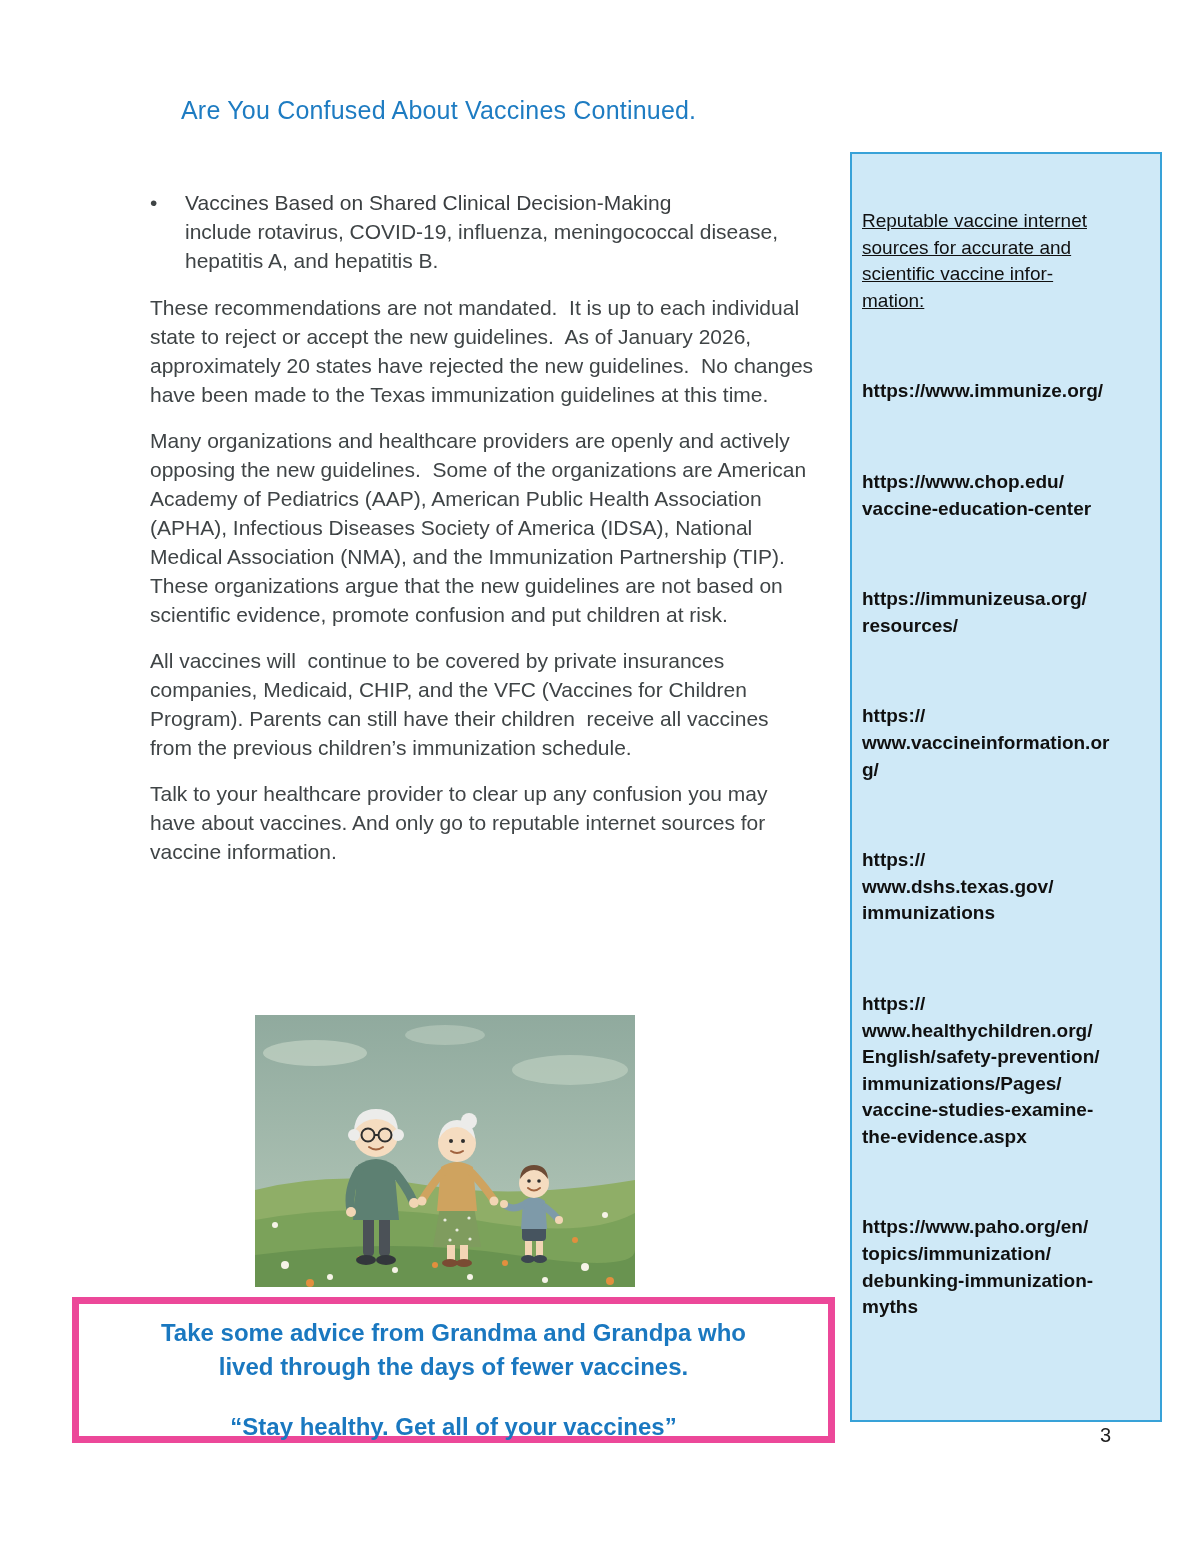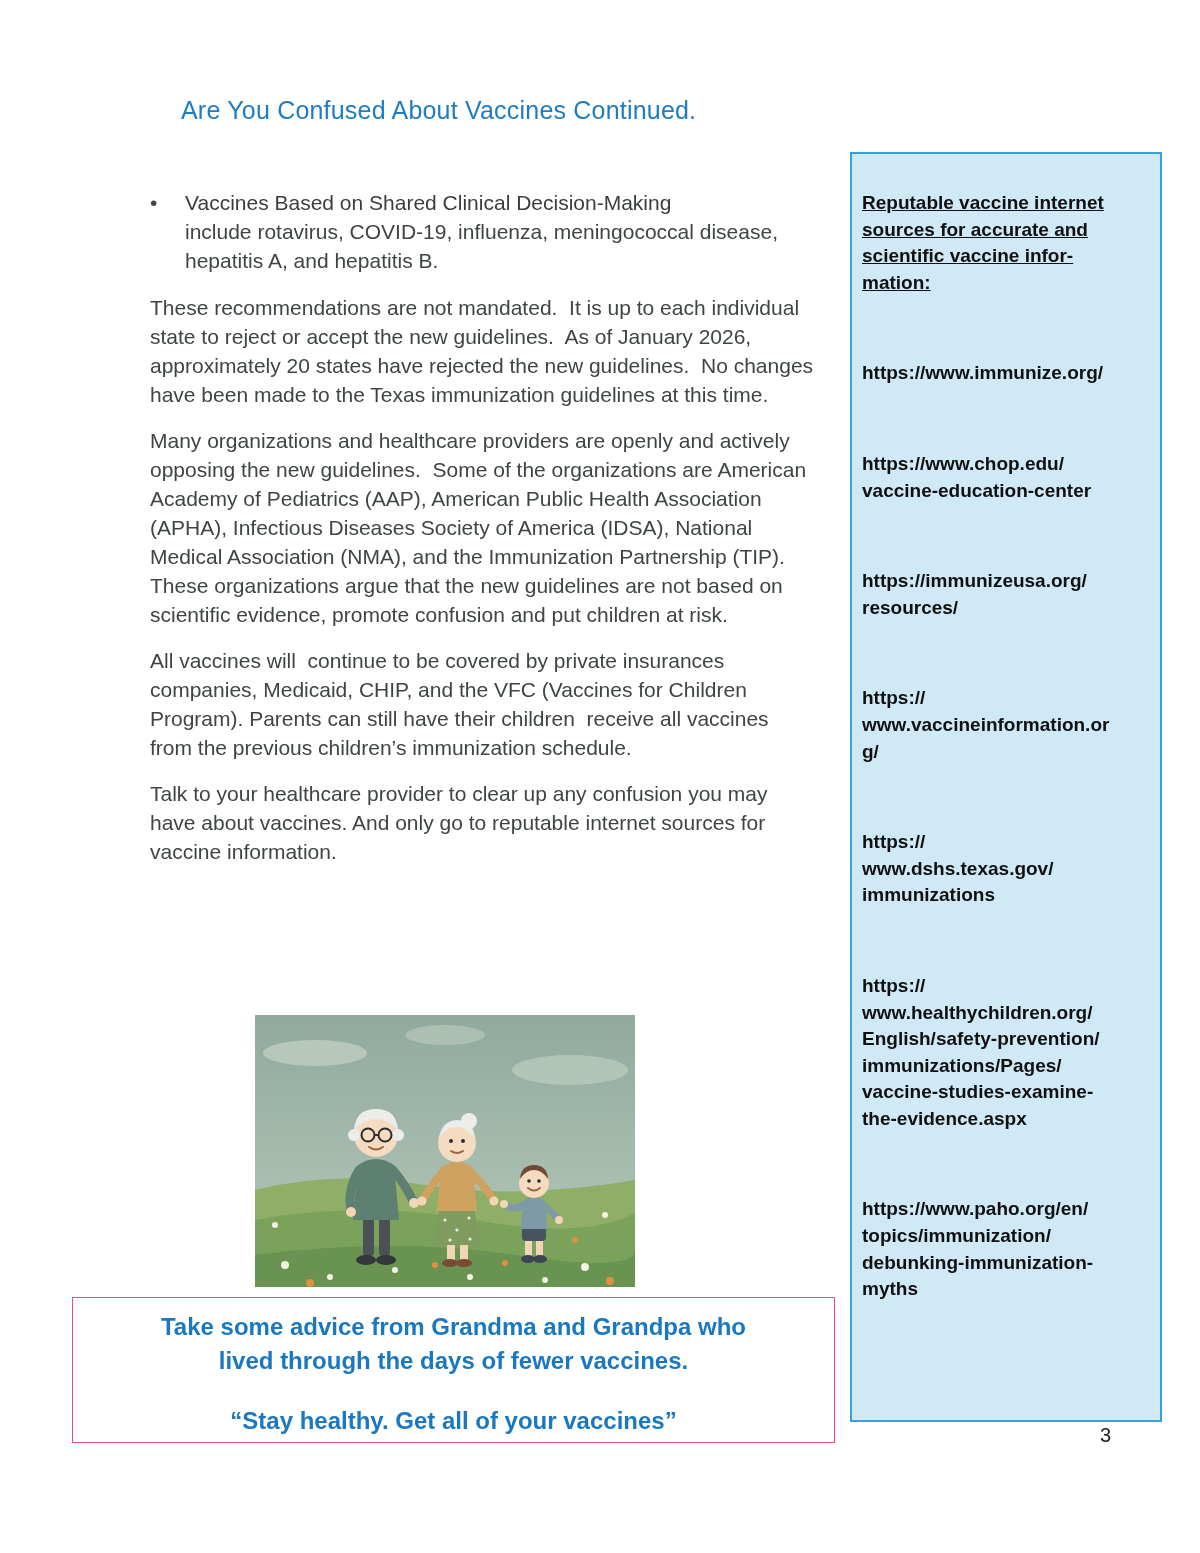--- a/index.html
+++ b/index.html
@@ -22,34 +22,34 @@
   .bullet-text { flex: 1; }
   .bullet-title { font-weight: normal; color: #3a3e40; }
   p.body-par { margin-bottom: 17px; white-space: pre-wrap; }
   .illustration {
     position: absolute; left: 255px; top: 1015px; width: 380px; height: 272px;
     overflow: hidden;
   }
   .illustration svg { display: block; }
   .advice-box {
     position: absolute; left: 72px; top: 1297px; width: 763px; height: 146px;
-    border: 1px solid #ec4899; background: #ffffff;
+    border: 7px solid #ec4899; background: #ffffff;
     text-align: center; color: #1a78c0; font-weight: bold;
     font-size: 24px; line-height: 34px; padding-top: 12px;
   }
   .advice-message { white-space: pre-line; }
   .advice-quote { margin-top: 26px; }
   .sidebar {
     position: absolute; left: 850px; top: 152px; width: 312px; height: 1270px;
     background: #cfe9f7; border: 2px solid #38a2d8;
     padding: 36px 10px 0 10px; color: #101010;
   }
   .sidebar-heading {
-    font-weight: bold; font-size: 19px; line-height: 26.6px;
-    text-decoration: underline; white-space: pre-line; margin-bottom: 64px;
+    font-weight: normal; font-size: 19px; line-height: 26.6px;
+    text-decoration: underline; white-space: pre-line; margin-bottom: 64px; margin-top: 18px;
   }
   .sidebar-link {
     font-weight: bold; font-size: 19px; line-height: 26.6px;
     white-space: pre-line; overflow-wrap: anywhere; margin-bottom: 64px;
   }
   .sidebar-link:last-child { margin-bottom: 8px; }
   .page-number {
     position: absolute; left: 1100px; top: 1424px;
     font-size: 20px; color: #222222;
   }

